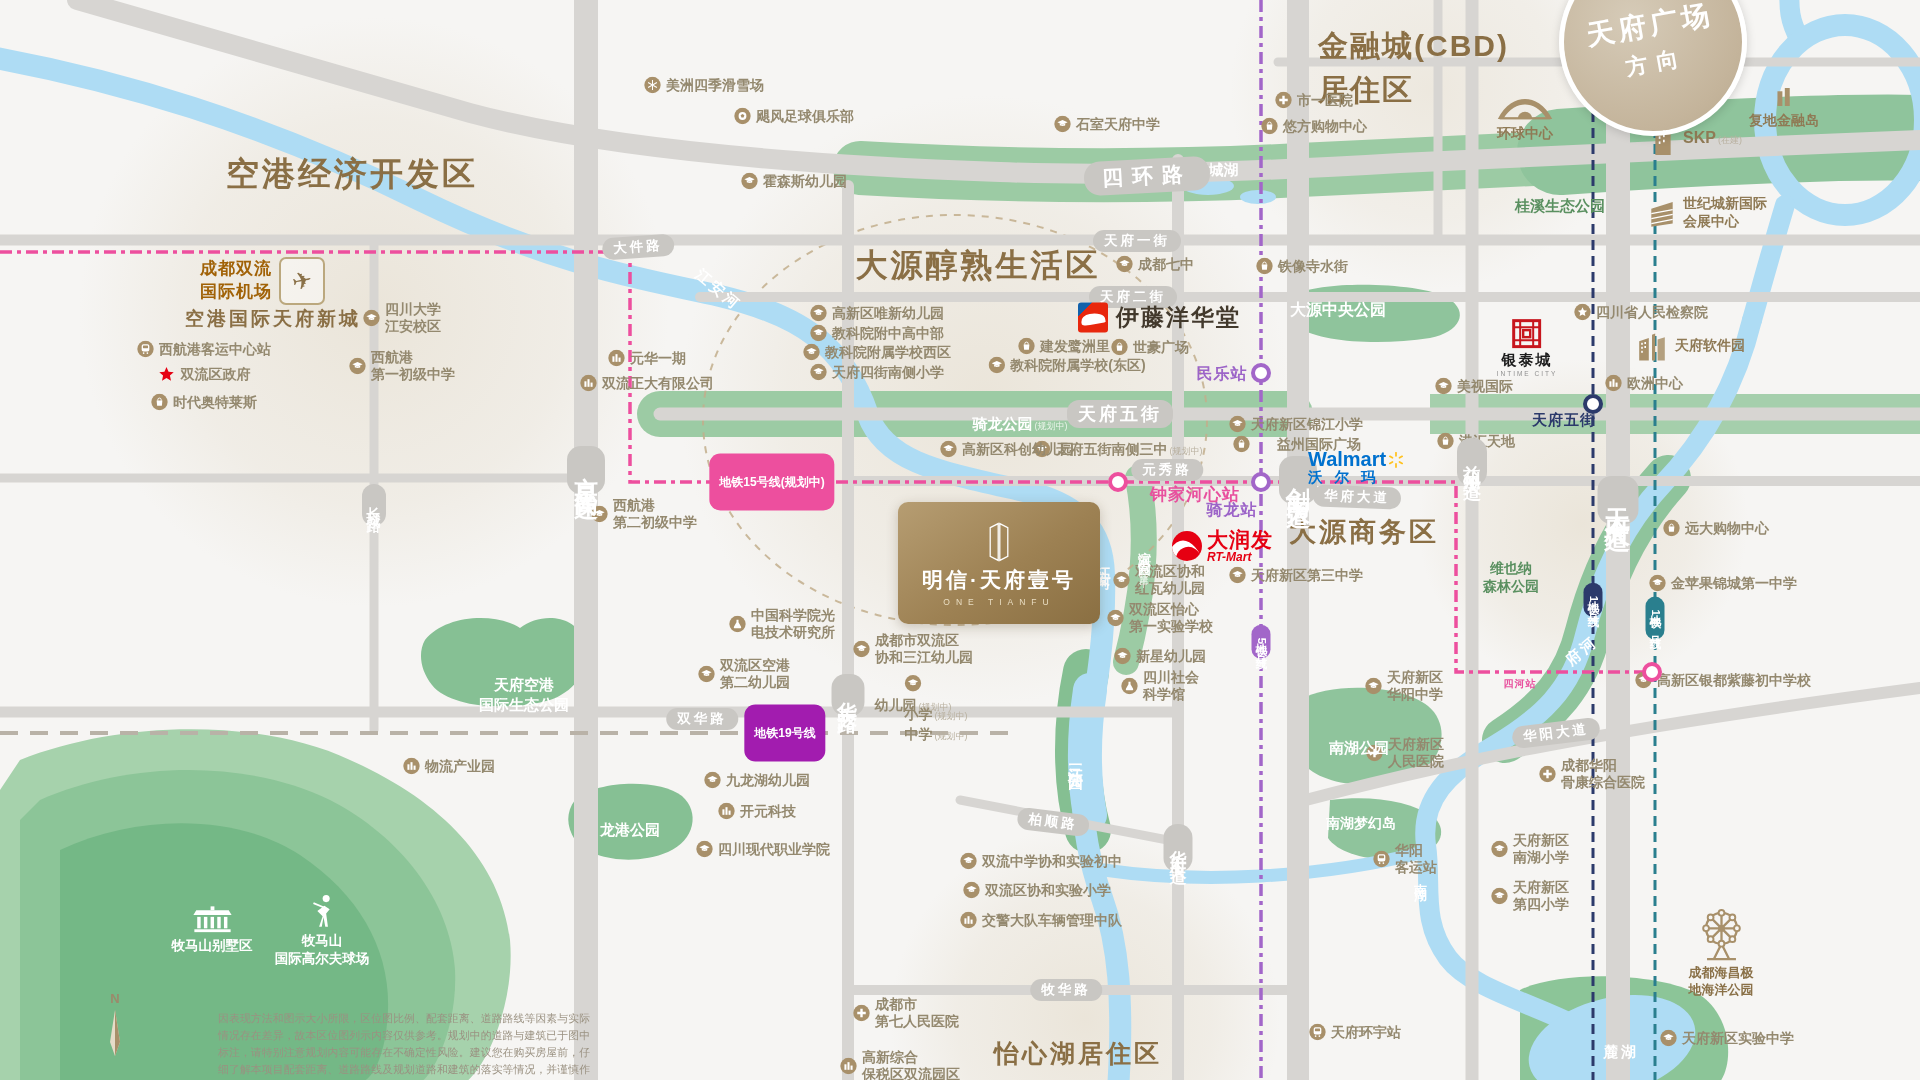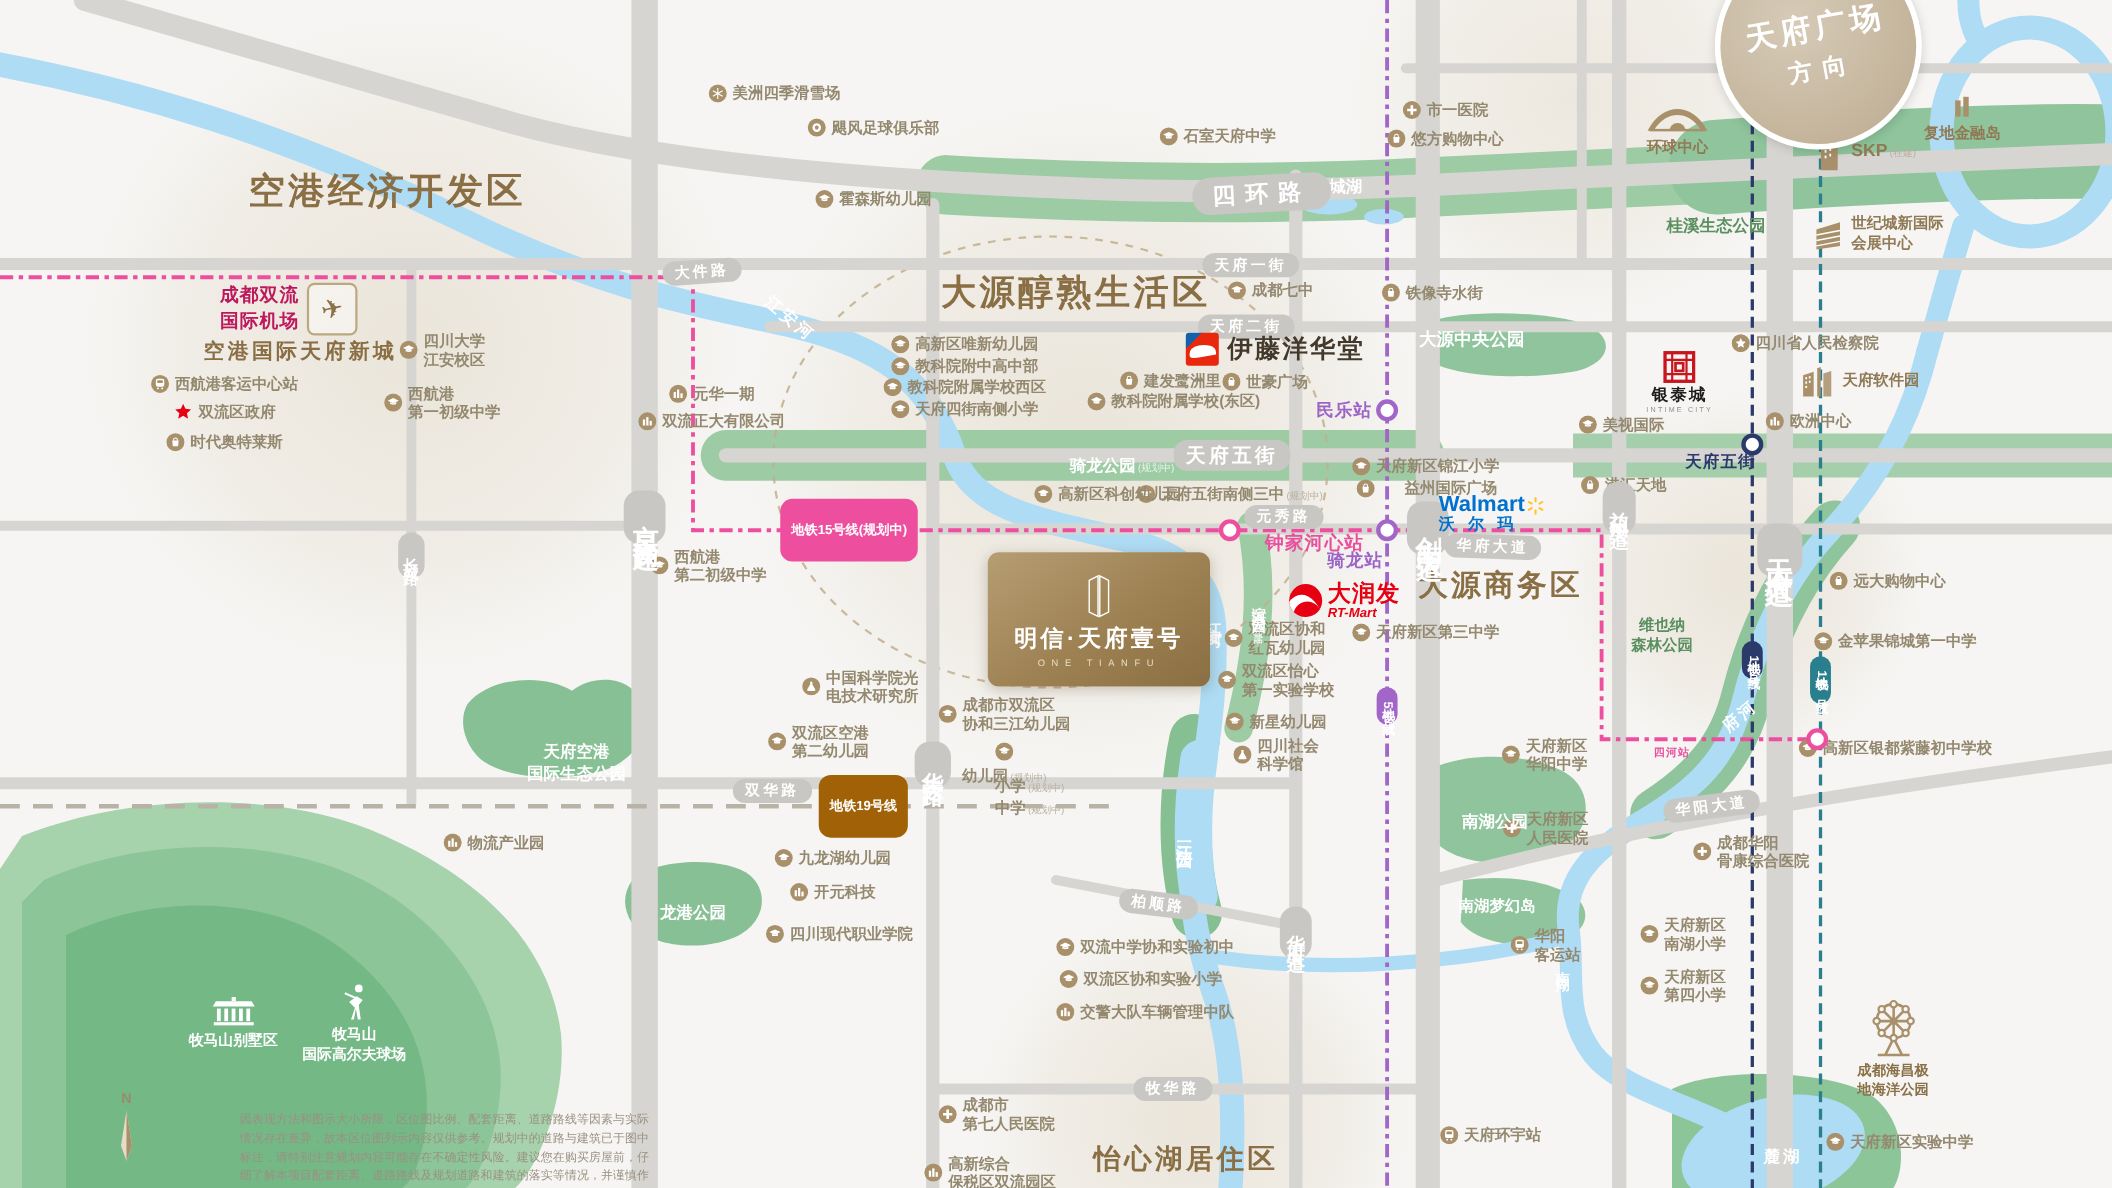--- a/index.html
+++ b/index.html
@@ -35,21 +35,21 @@
   .rpv{background:#c9c7c3;color:#fff;font-weight:700;writing-mode:vertical-rl;letter-spacing:6px;
       padding:12px 3px;border-radius:14px;white-space:nowrap;}
 
   .mp{color:#fff;font-weight:700;font-size:12px;padding:20px 10px;border-radius:11px;white-space:nowrap;}
   .mpv{color:#fff;font-weight:700;font-size:11.5px;writing-mode:vertical-rl;letter-spacing:2px;
       padding:9px 2px;border-radius:10px;white-space:nowrap;}
   .mp.pink,.mpv.pink{background:#ed4f9e;}
   .mp.purple,.mpv.purple{background:#a266c9;}
   .mp.navy,.mpv.navy{background:#2c3a6b;}
   .mp.teal,.mpv.teal{background:#2a7f8e;}
-  .mp.g19,.mpv.g19{background:#a16207;}
+  .mp.g19,.mpv.g19{background:#a21caf;}
 
   .stc{width:12px;height:12px;border-radius:50%;background:#fff;border:4px solid #999;}
   .stc.pink{border-color:#ed4f9e;}
   .stc.purple{border-color:#a266c9;}
   .stc.navy{border-color:#2c3a6b;}
   .stt{font-weight:800;white-space:nowrap;letter-spacing:1px;}
   .stt.pink{color:#e8509e;}
   .stt.purple{color:#9c64c8;}
   .stt.navy{color:#2c3a6b;}
 
@@ -61,21 +61,21 @@
   .gcard{width:202px;height:122px;border-radius:10px;
         background:linear-gradient(145deg,#b69d72,#9d8153 55%,#8a6f42);
         box-shadow:0 3px 12px rgba(80,60,30,.25);
         display:flex;flex-direction:column;align-items:center;justify-content:center;gap:2px;}
   .gcard .nm{color:#fff;font-size:21px;font-weight:700;letter-spacing:3px;}
   .gcard .en{color:#e9ddc2;font-size:8.5px;letter-spacing:6px;margin-top:1px;}
 
   .disc{color:#9a9181;font-size:10.8px;line-height:1.58;text-align:justify;}
 
   .airport{display:flex;align-items:center;gap:7px;}
-  .airport .tx{color:#be185d;font-weight:800;font-size:17px;line-height:1.35;letter-spacing:1px;white-space:nowrap;}
+  .airport .tx{color:#a16207;font-weight:800;font-size:17px;line-height:1.35;letter-spacing:1px;white-space:nowrap;}
   .apbox{width:42px;height:44px;border:2px solid #bba87e;border-radius:7px;display:flex;align-items:center;
         justify-content:center;background:rgba(255,255,255,.45);}
   .apbox span{font-size:24px;color:#8a7148;transform:rotate(-12deg);}
 
   .wheel{display:flex;flex-direction:column;align-items:center;gap:4px;color:#8a7148;font-weight:700;
         font-size:13px;line-height:1.3;text-align:center;white-space:nowrap;}
   .estate,.golfer{display:flex;flex-direction:column;align-items:center;gap:3px;color:#fff;font-weight:700;
         font-size:13.5px;line-height:1.3;text-align:center;white-space:nowrap;}
 
   .ito{display:flex;align-items:center;gap:8px;}
@@ -199,20 +199,26 @@
 
   <div id="layer">
       <div class="el title" style="left: 978px; top: 266px; font-size: 32px;">
         <span class="tx">
           <span class="l">大源醇熟生活区</span>
         </span>
       </div>
       <div class="el title" style="left: 352px; top: 174px; font-size: 33px;">
         <span class="tx">
           <span class="l">空港经济开发区</span>
+        </span>
+      </div>
+      <div class="el titleL al" style="left: 1318px; top: 67px; font-size: 30px;">
+        <span class="tx">
+          <span class="l">金融城(CBD)</span>
+          <span class="l">居住区</span>
         </span>
       </div>
       <div class="el title" style="left: 1364px; top: 532px; font-size: 27px;">
         <span class="tx">
           <span class="l">大源商务区</span>
         </span>
       </div>
       <div class="el title" style="left: 1078px; top: 1053px; font-size: 25px;">
         <span class="tx">
           <span class="l">怡心湖居住区</span>

